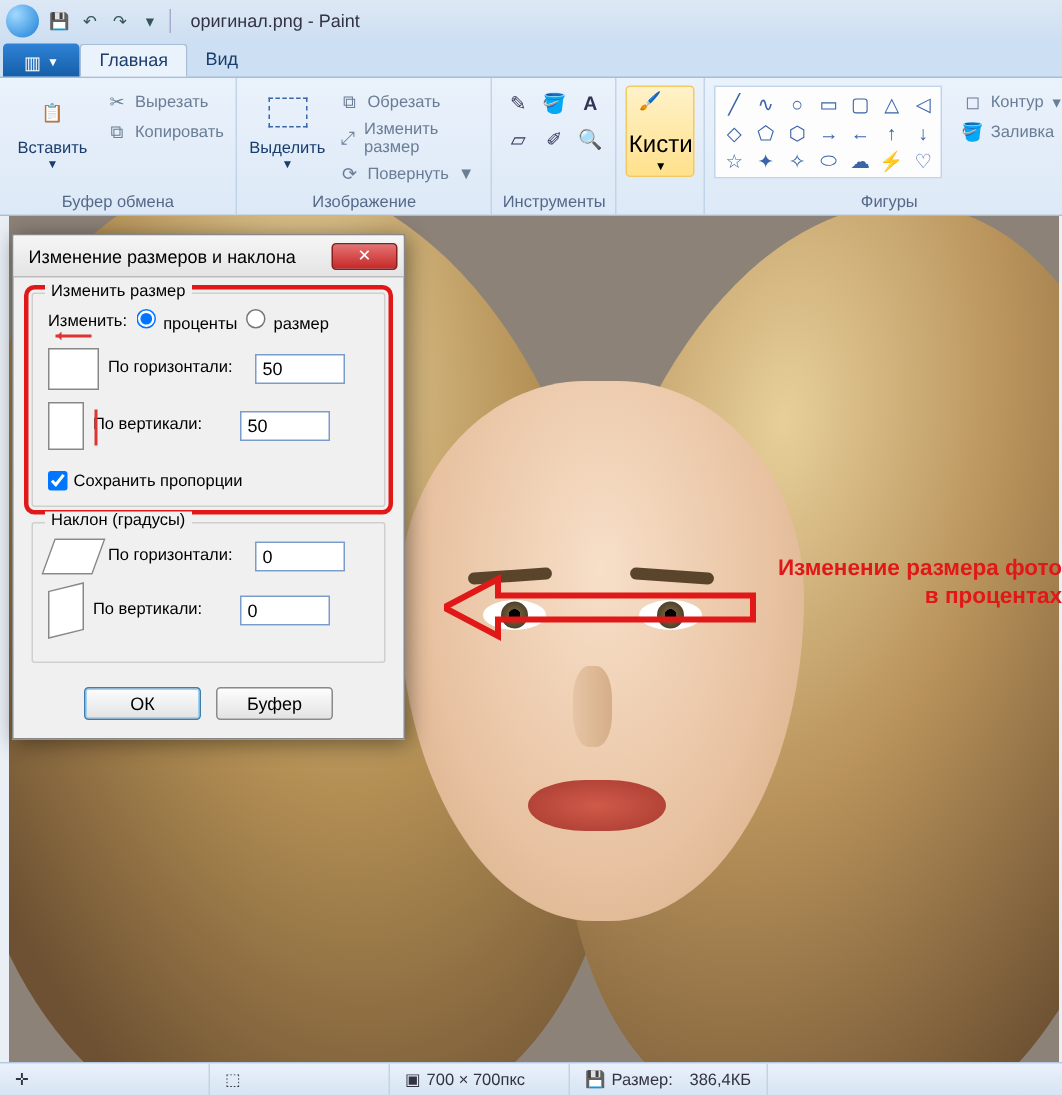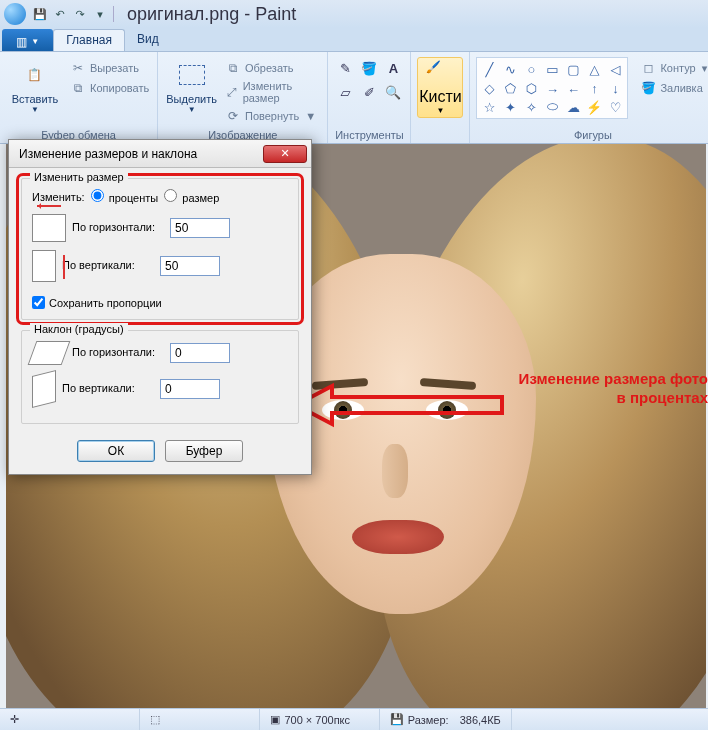--- a/index.html
+++ b/index.html
@@ -3,21 +3,21 @@
 <meta charset="utf-8">
 <style>
 * { box-sizing: border-box; margin: 0; padding: 0; font-family: "Segoe UI", Tahoma, sans-serif; }
 body { width: 708px; height: 730px; background: #fff; overflow: hidden; position: relative; font-size: 12px; }
 
 
 .titlebar { height: 28px; background: linear-gradient(#dde8f5,#cddff2); display: flex; align-items: center; padding: 0 4px; position: relative; }
 .orb { width: 22px; height: 22px; border-radius: 50%; background: radial-gradient(circle at 30% 30%, #a2d9ff, #1a7fd6); margin-right: 4px; }
 .qat-btn { width: 18px; height: 18px; margin: 0 1px; display: flex; align-items: center; justify-content: center; color: #355; font-size: 11px; }
 .qat-sep { width: 1px; height: 16px; background: #aac; margin: 0 3px; }
-.title-text { margin-left: 10px; color: #334; font-size: 18px; }
+.title-text { margin-left: 10px; color: #334; font-size: 12px; }
 
 
 .ribbontabs { height: 24px; background: #cddff2; display: flex; align-items: flex-end; padding-left: 2px; border-bottom: 1px solid #a7bdd8; }
 .file-tab { background: linear-gradient(#2f82d6,#155fa8); color: #fff; height: 22px; padding: 3px 14px 0 14px; font-size: 12px; border-radius: 3px 3px 0 0; display: flex; align-items: center; gap: 4px; }
 .file-tab .drop { font-size: 8px; }
 .tab { height: 22px; padding: 3px 12px 0 12px; color: #1a3d6e; cursor: pointer; }
 .tab.active { background: #eaf2fb; border: 1px solid #a7bdd8; border-bottom: none; border-radius: 3px 3px 0 0; }
 
 
 .ribbon { height: 92px; background: linear-gradient(#eaf2fb,#dde9f7); display: flex; border-bottom: 1px solid #a7bdd8; }
@@ -53,21 +53,21 @@
 .iris { position: absolute; width: 18px; height: 18px; background: radial-gradient(circle,#000 30%,#6b5a3a 31%,#3a2f1d); border-radius: 50%; top: 1px; left: 12px; }
 .brow { position: absolute; width: 56px; height: 8px; background: #5a452c; border-radius: 4px; top: 236px; }
 .brow.l { left: 306px; transform: rotate(-4deg); } .brow.r { left: 414px; transform: rotate(4deg); }
 .nose { position: absolute; left: 376px; top: 300px; width: 26px; height: 54px; background: linear-gradient(90deg,#e6c5a5,#d5ae88); border-radius: 40%; }
 .lips { position: absolute; left: 346px; top: 376px; width: 92px; height: 34px; background: radial-gradient(ellipse,#d05a4a,#a83b30); border-radius: 50% / 60%; }
 
 .annot-text { position: absolute; left: 510px; top: 226px; color: #e01818; font-weight: bold; font-size: 15px; line-height: 1.25; text-align: right; }
 .annot-arrow { position: absolute; left: 296px; top: 236px; }
 
 
-.dialog { position: absolute; left: 8px; top: 139px; width: 304px; background: #f0f0f0; border: 1px solid #888; box-shadow: 2px 2px 14px rgba(0,0,0,.45); }
+.dialog { position: absolute; left: 8px; top: 156px; width: 262px; background: #f0f0f0; border: 1px solid #888; box-shadow: 2px 2px 14px rgba(0,0,0,.45); }
 .dlg-title { height: 28px; background: linear-gradient(#f6f6f6,#e4e4e4); display: flex; align-items: center; justify-content: space-between; padding: 0 4px 0 10px; border-bottom: 1px solid #bbb; font-size: 12px; }
 .dlg-close { width: 44px; height: 18px; background: linear-gradient(#e57373,#c62828); border: 1px solid #8a1c1c; border-radius: 3px; color: #fff; display: flex; align-items: center; justify-content: center; font-size: 11px; }
 .dlg-body { padding: 10px 12px 12px 12px; }
 
 .fieldset { border: 1px solid #cfcfcf; border-radius: 2px; padding: 10px 10px 10px 10px; margin-bottom: 10px; position: relative; }
 .fieldset.red { outline: 3px solid #e01818; outline-offset: 2px; }
 .legend { position: absolute; top: -8px; left: 8px; background: #f0f0f0; padding: 0 4px; font-size: 11px; }
 
 .row { display: flex; align-items: center; margin-bottom: 8px; gap: 6px; }
 .radio-row { display: flex; align-items: center; gap: 6px; margin-bottom: 10px; font-size: 11px; }

